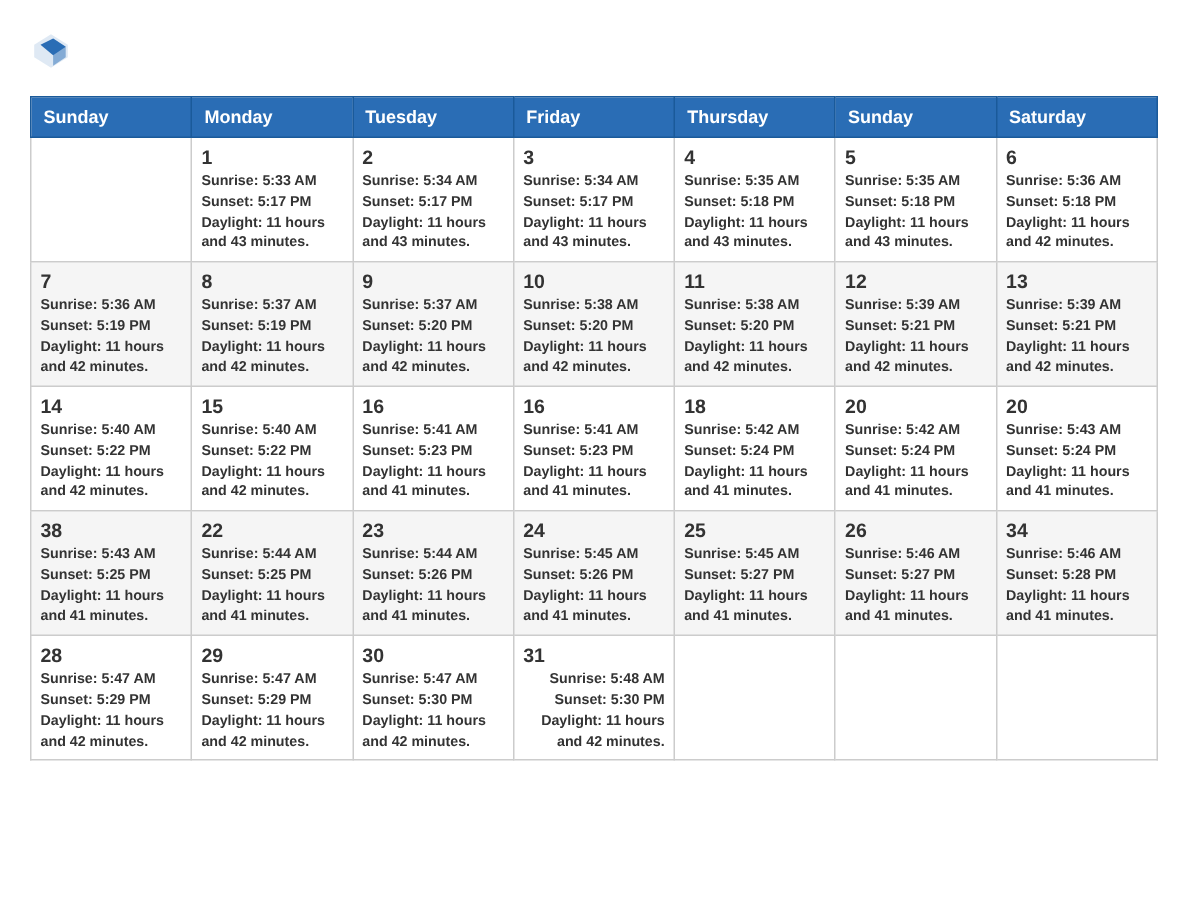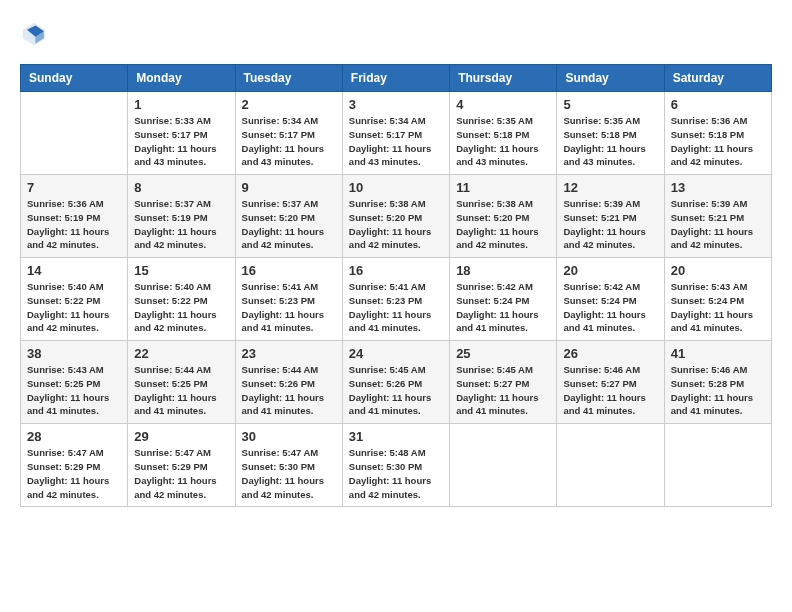--- a/index.html
+++ b/index.html
@@ -304,21 +304,21 @@
 and 41 minutes.</div>
         </td>
         <td>
           <span class="day-num">26</span>
           <div class="day-info" style="white-space: pre-line;">Sunrise: 5:46 AM
 Sunset: 5:27 PM
 Daylight: 11 hours
 and 41 minutes.</div>
         </td>
         <td>
-          <span class="day-num">41</span>
+          <span class="day-num">34</span>
           <div class="day-info" style="white-space: pre-line;">Sunrise: 5:46 AM
 Sunset: 5:28 PM
 Daylight: 11 hours
 and 41 minutes.</div>
         </td>
       </tr>
       <tr>
         <td>
           <span class="day-num">28</span>
           <div class="day-info" style="white-space: pre-line;">Sunrise: 5:47 AM
@@ -335,21 +335,21 @@
         </td>
         <td>
           <span class="day-num">30</span>
           <div class="day-info" style="white-space: pre-line;">Sunrise: 5:47 AM
 Sunset: 5:30 PM
 Daylight: 11 hours
 and 42 minutes.</div>
         </td>
         <td>
           <span class="day-num">31</span>
-          <div class="day-info" style="white-space: pre-line;">Sunrise: 5:48 AM
+          <div class="day-info" style="white-space: pre-line; text-align: right;">Sunrise: 5:48 AM
 Sunset: 5:30 PM
 Daylight: 11 hours
 and 42 minutes.</div>
         </td>
         <td class="empty-cell"></td>
         <td class="empty-cell"></td>
         <td class="empty-cell"></td>
       </tr>
     </tbody>
 </table>

